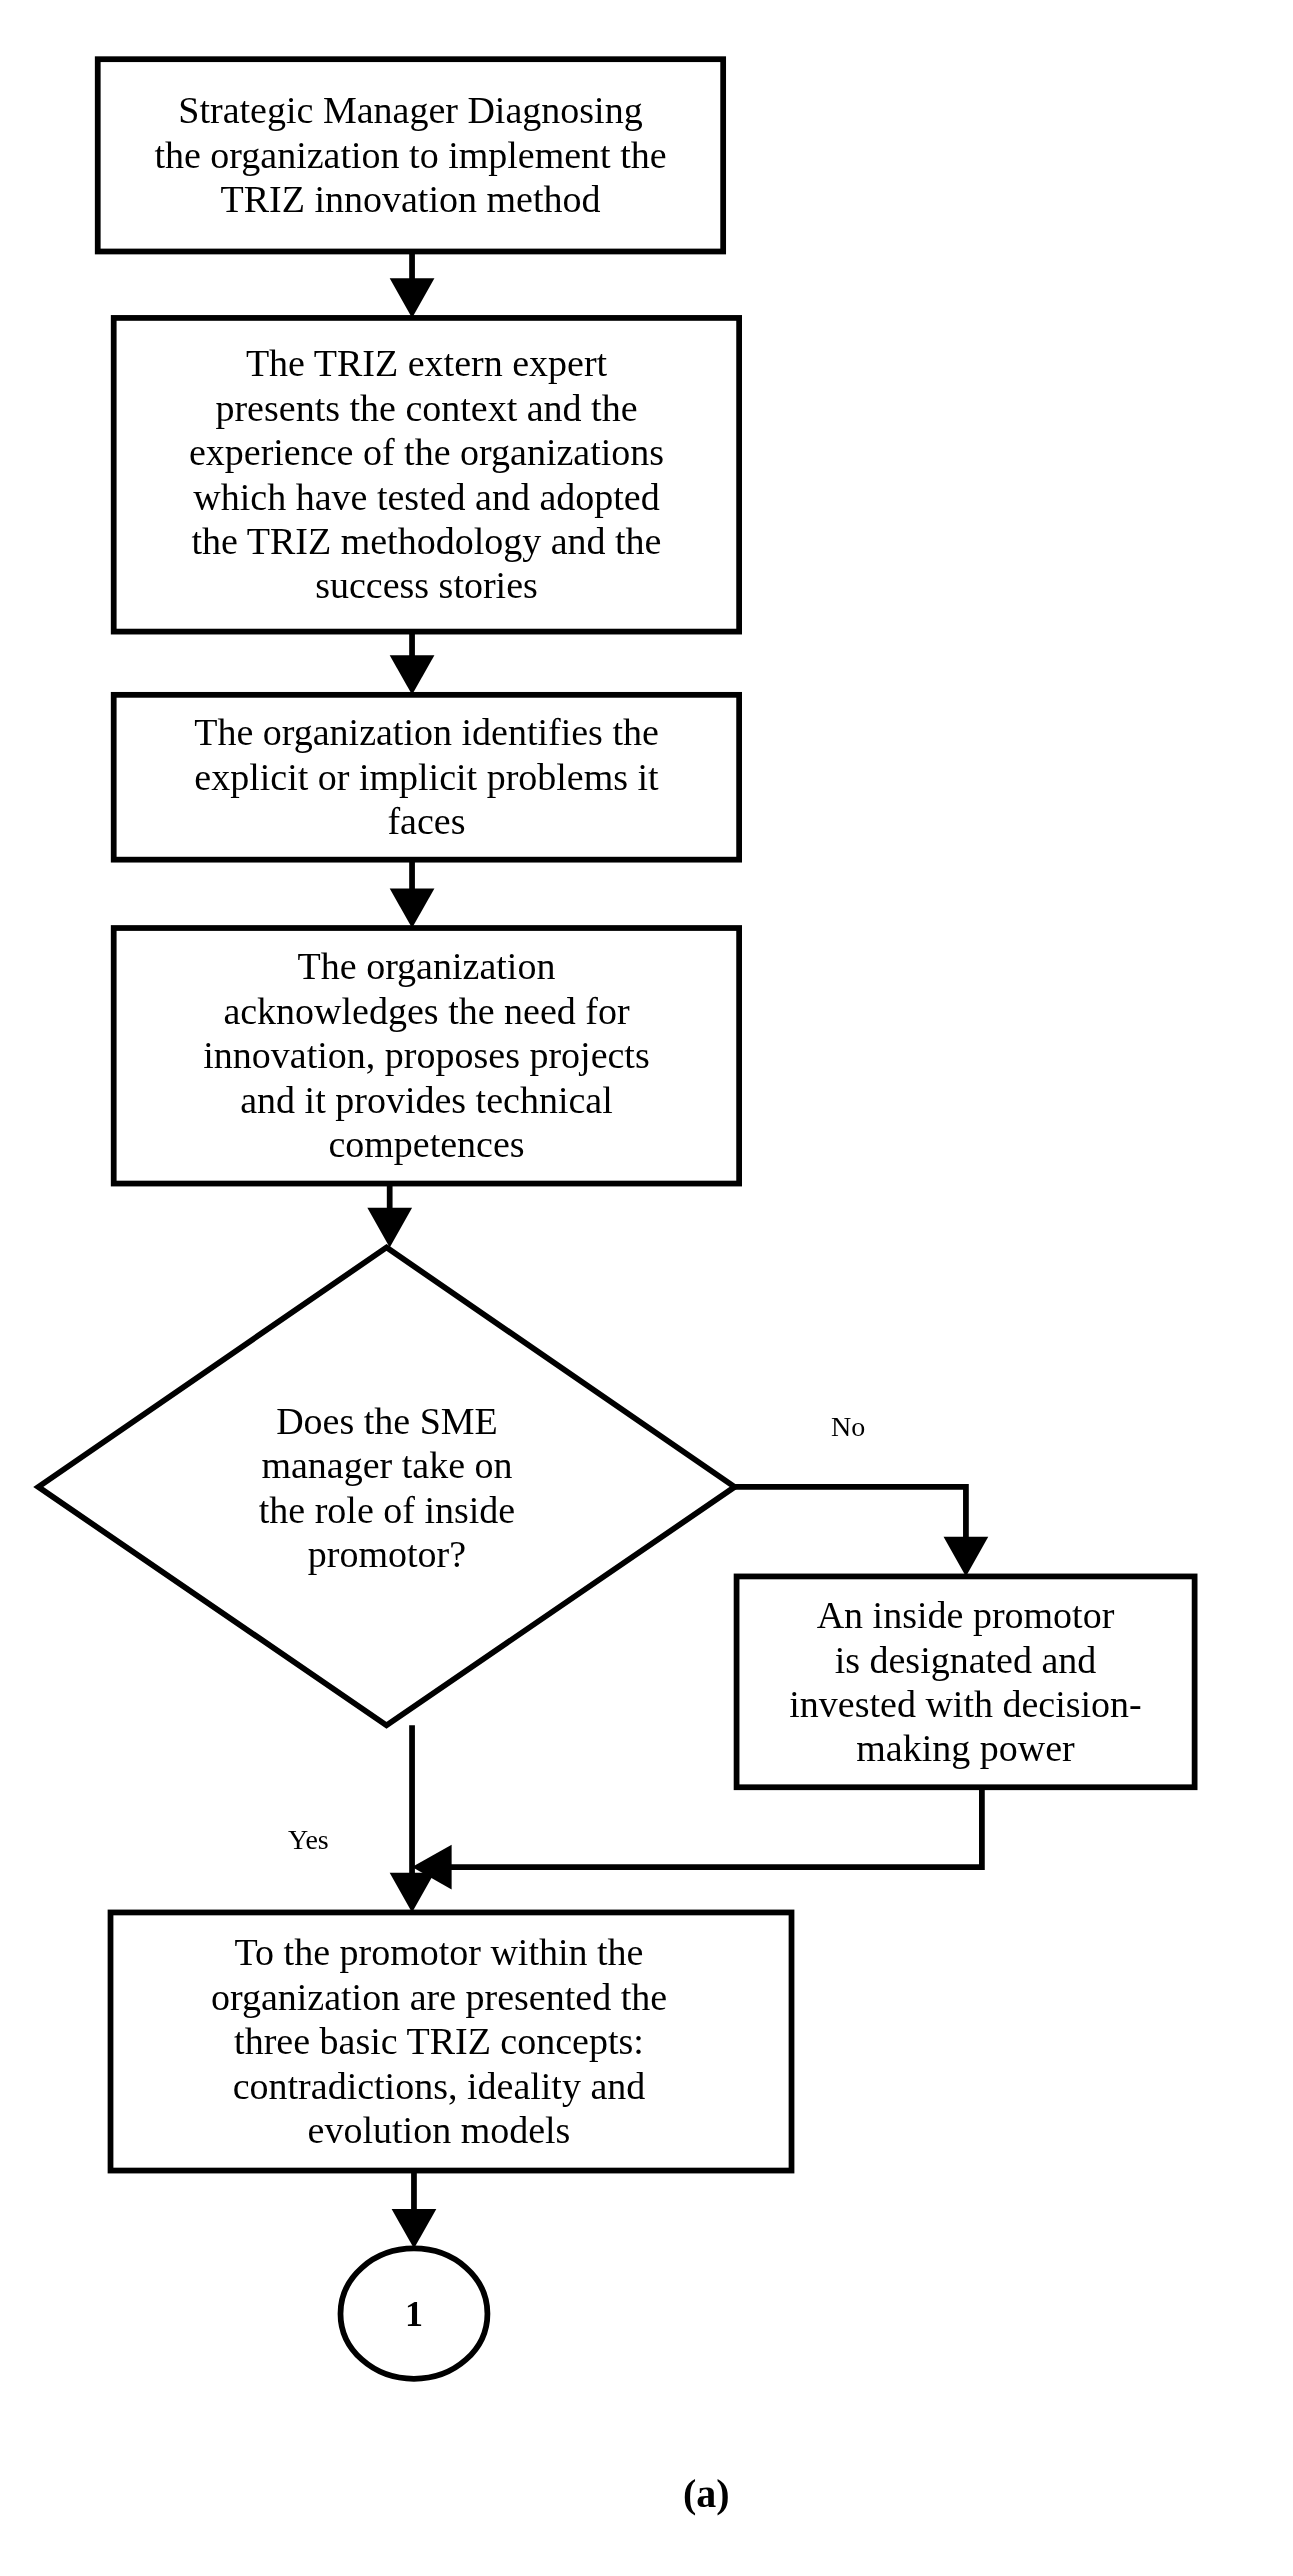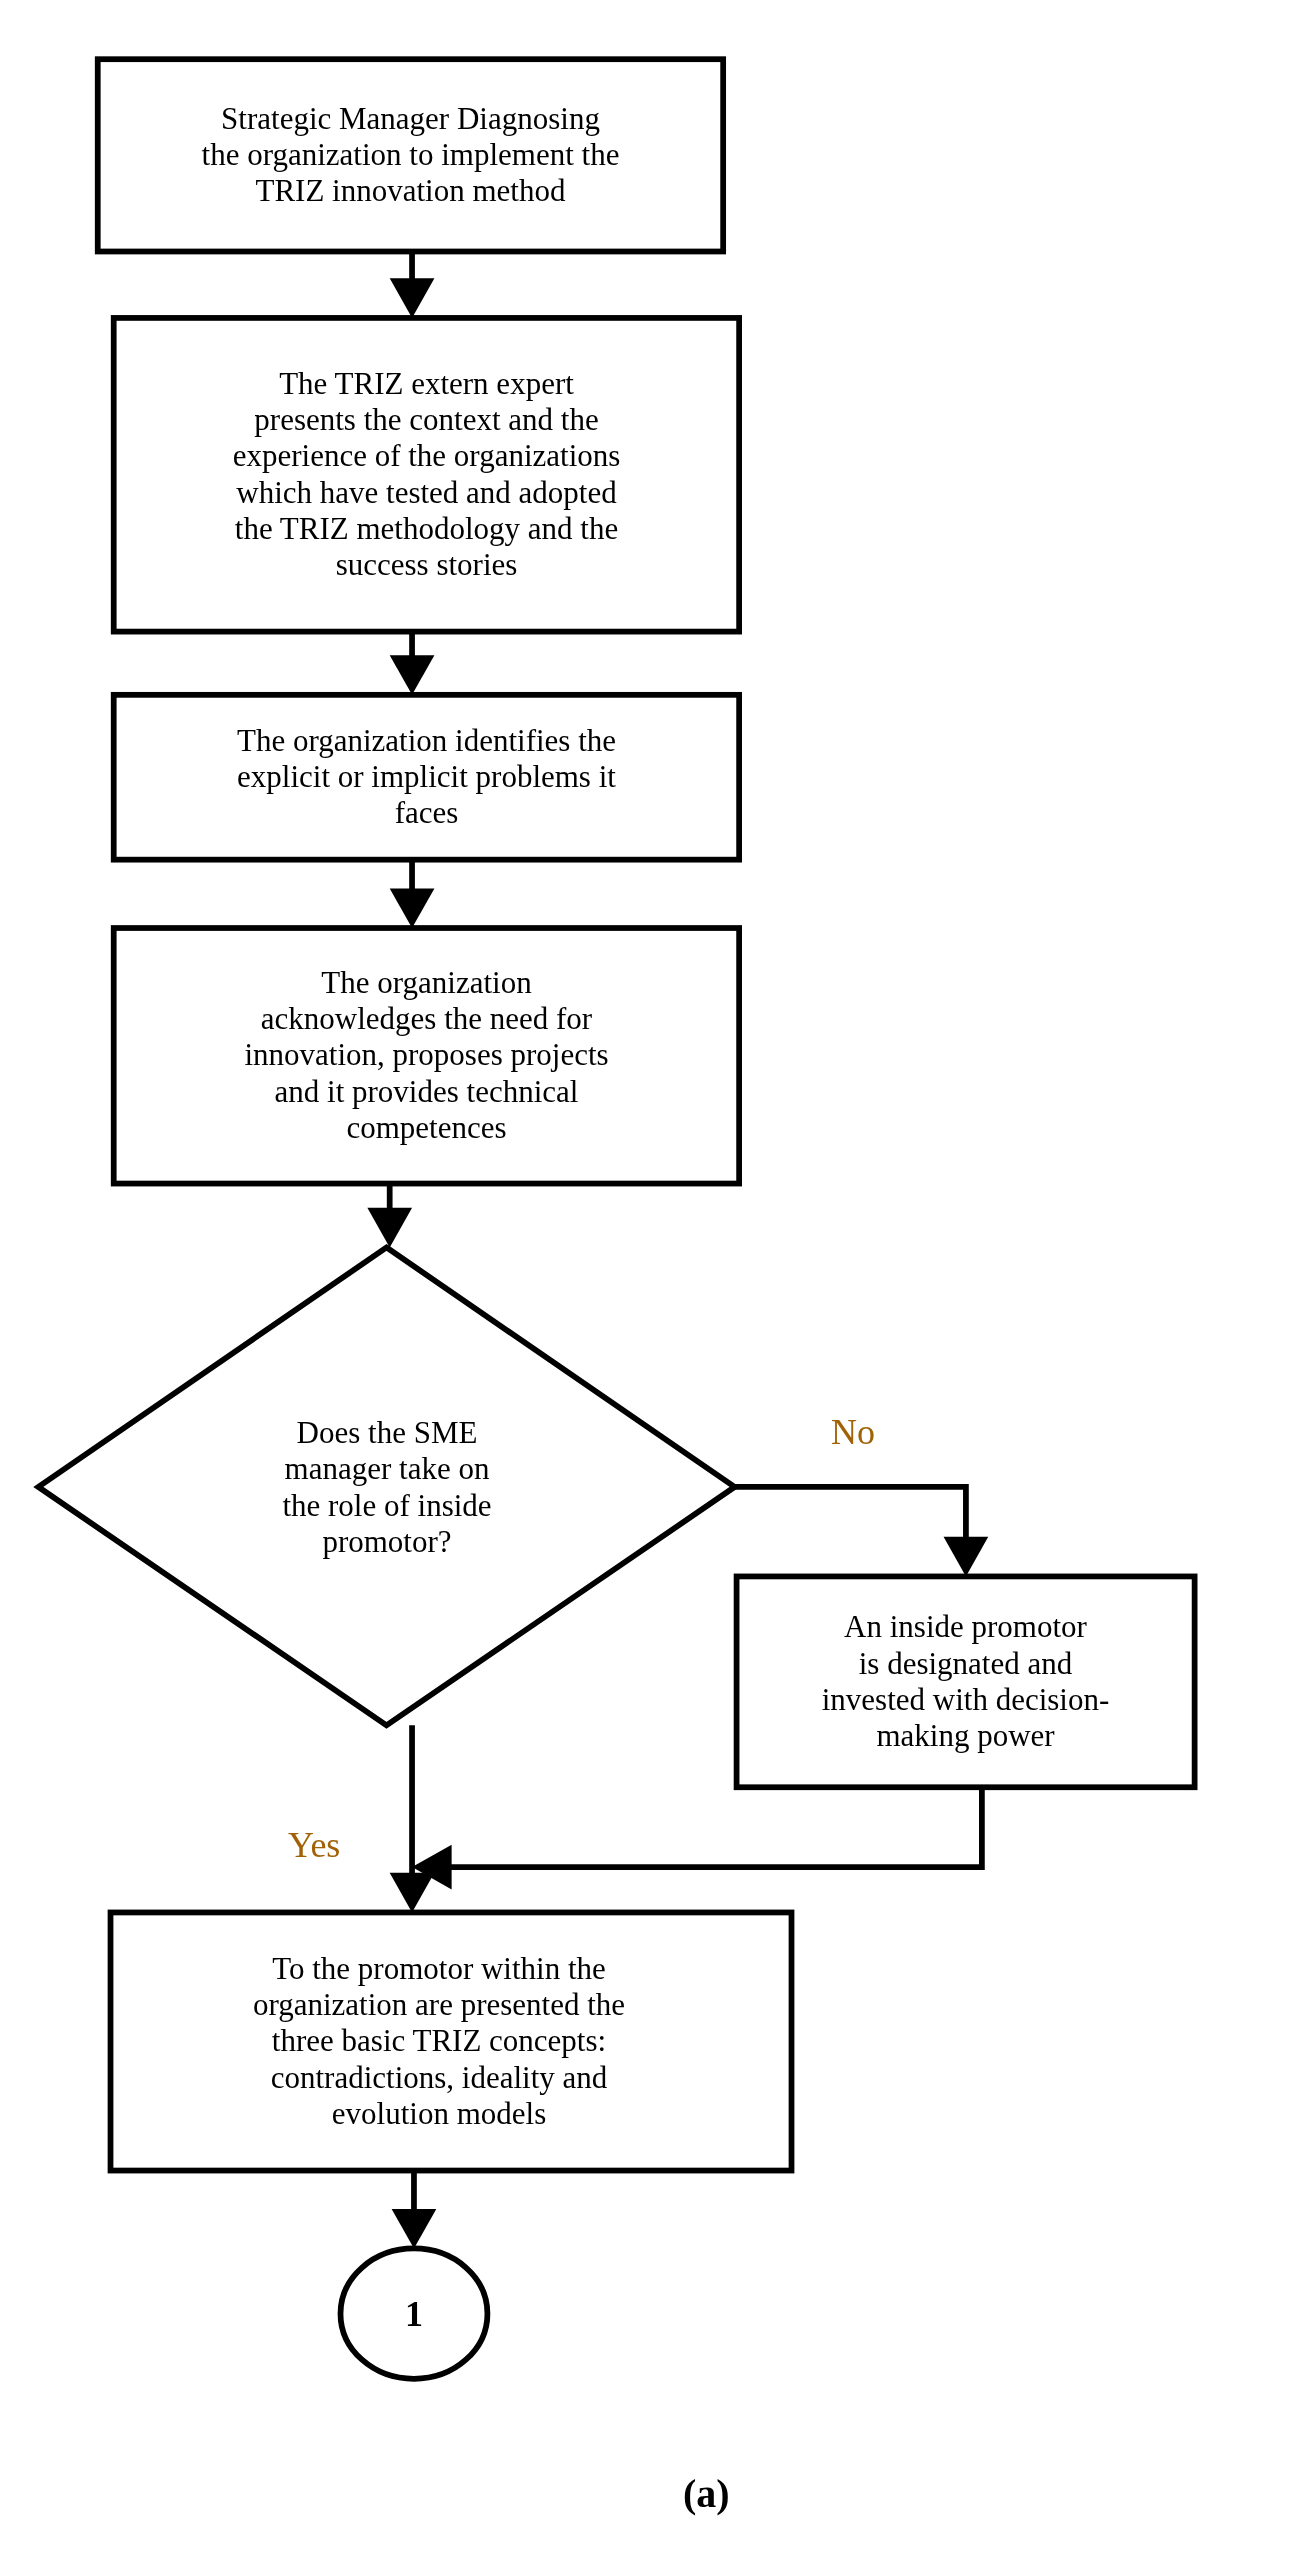--- a/index.html
+++ b/index.html
@@ -40,39 +40,39 @@
     stroke-width: 9;
     stroke-linecap: butt;
     stroke-linejoin: miter;
   }
   .arrow-head {
     fill: #000000;
     stroke: none;
   }
   .node-text {
     font-family: "Liberation Serif", "DejaVu Serif", serif;
-    font-size: 31px;
+    font-size: 38px;
     line-height: 1.17;
     text-align: center;
     color: #000000;
     white-space: pre-line;
   }
   .node-label {
     position: absolute;
     display: flex;
     align-items: center;
     justify-content: center;
     text-align: center;
     box-sizing: border-box;
   }
   .edge-label {
     position: absolute;
     font-family: "Liberation Serif", "DejaVu Serif", serif;
-    font-size: 36px;
-    color: #a16207;
+    font-size: 28px;
+    color: #000000;
     white-space: nowrap;
   }
   .terminator-text {
     position: absolute;
     font-family: "Liberation Serif", "DejaVu Serif", serif;
     font-size: 36px;
     font-weight: bold;
     color: #000000;
     text-align: center;
   }

